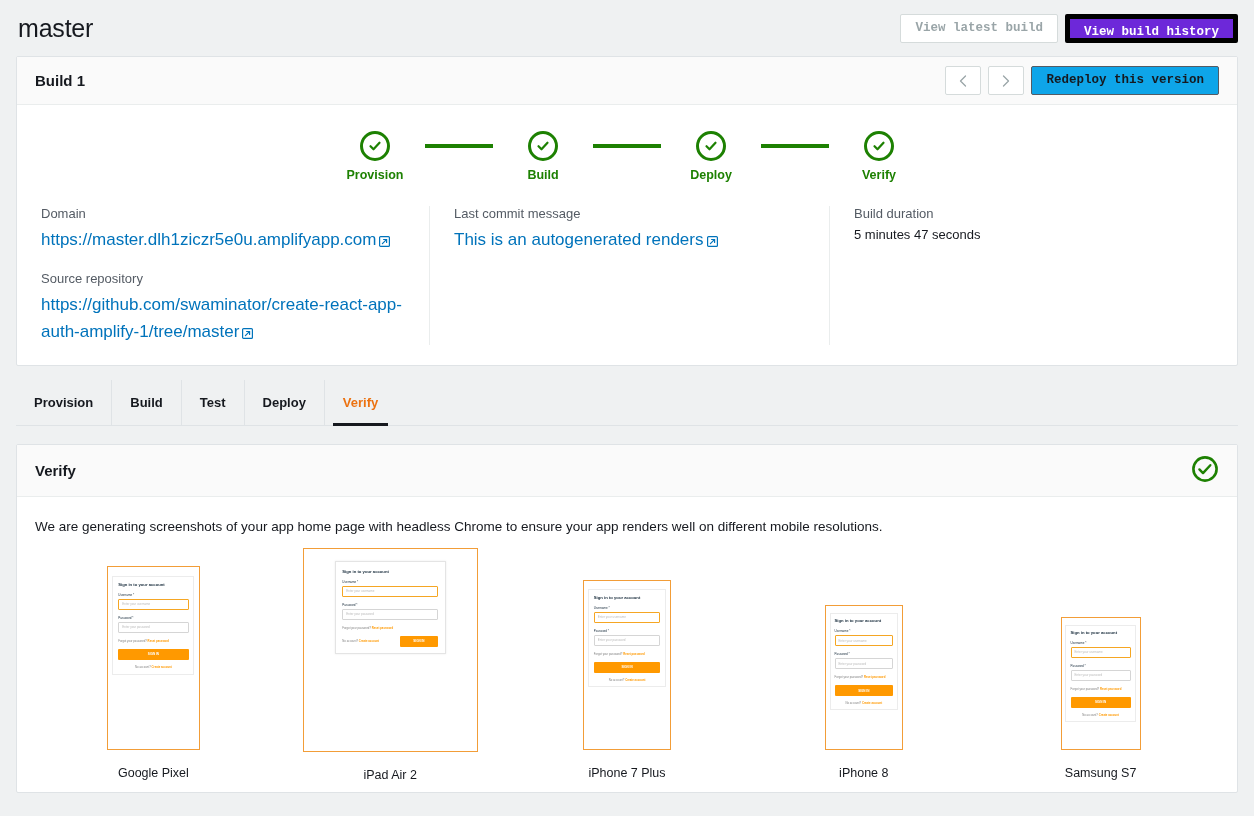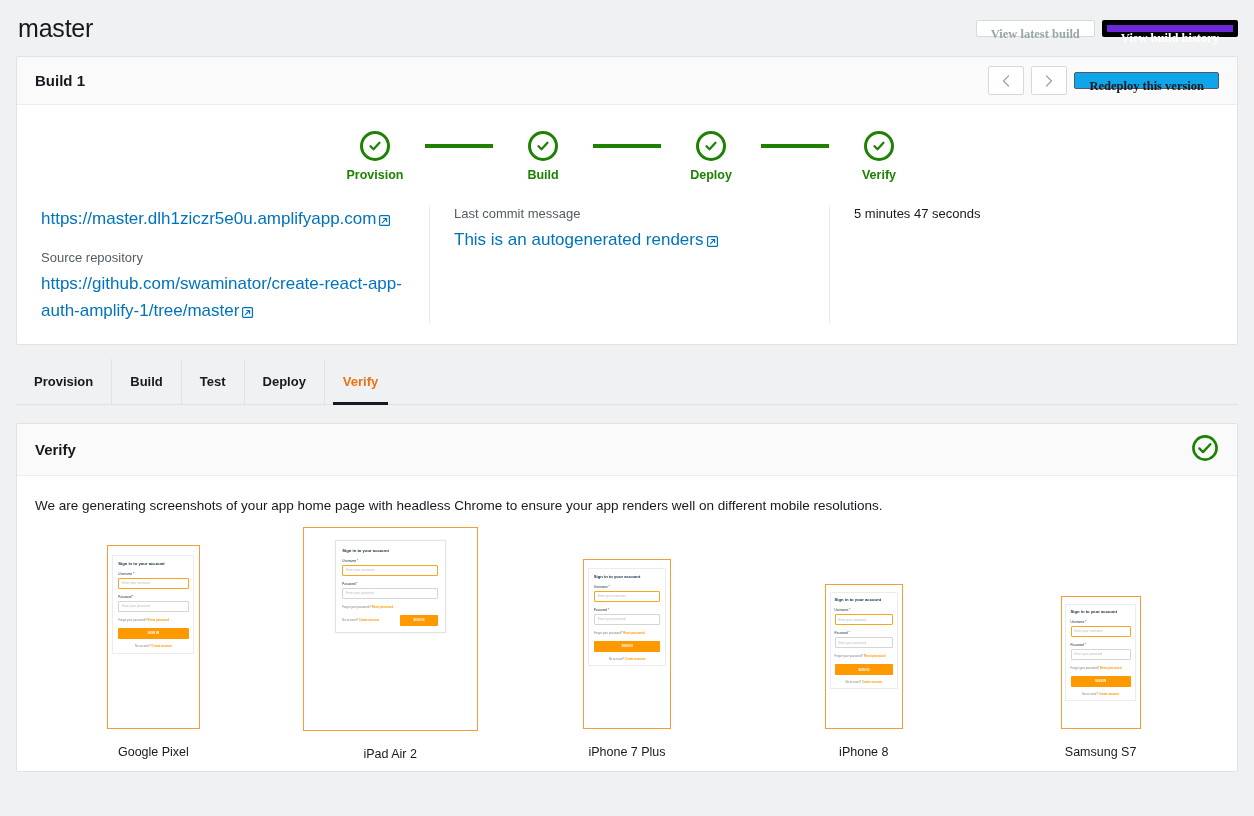--- a/index.html
+++ b/index.html
@@ -20,25 +20,25 @@
     background: #eff1f2;
   }
   .branch-title {
     font-size: 25px;
     font-weight: 400;
     color: #16191f;
     letter-spacing: -0.2px;
   }
   .branch-actions { margin-left: auto; display: flex; align-items: center; gap: 7px; }
   .btn {
-    font-family: Liberation Serif, serif;
+    font-family: Liberation Mono, monospace;
     font-size: 12.5px;
     font-weight: bold;
     padding: 0 14px;
-    height: 17px;
+    height: 29px;
     line-height: 27px;
     border-radius: 2px;
     cursor: pointer;
     white-space: nowrap;
   }
   .btn-ghost {
     background: #ffffff;
     border: 1px solid #d5dbdb;
     color: #9aa5a8;
   }
@@ -353,20 +353,21 @@
             </svg>
         </div>
         <div class="stage-label">Verify</div>
       </div>
     </div>
   </div>
 
   <div class="meta-grid">
     <div class="meta-col c1">
       <div class="meta-block">
+        <div class="meta-label">Domain</div>
         <div><a class="meta-link">https://master.dlh1ziczr5e0u.amplifyapp.com</a><span class="ext-icon"><svg width="11" height="11" viewBox="0 0 11 11">
                 <rect x="0.6" y="0.6" width="9.8" height="9.8" rx="1" fill="none" stroke="#0073bb" stroke-width="1.2"></rect>
                 <path d="M3.4 7.6L7.4 3.6M4.6 3.5h3v3" stroke="#0073bb" stroke-width="1.2" fill="none" stroke-linecap="round"></path>
               </svg></span></div>
       </div>
       <div class="meta-block">
         <div class="meta-label">Source repository</div>
         <div><a class="meta-link">https://github.com/swaminator/create-react-app-auth-amplify-1/tree/master</a><span class="ext-icon"><svg width="11" height="11" viewBox="0 0 11 11">
                 <rect x="0.6" y="0.6" width="9.8" height="9.8" rx="1" fill="none" stroke="#0073bb" stroke-width="1.2"></rect>
                 <path d="M3.4 7.6L7.4 3.6M4.6 3.5h3v3" stroke="#0073bb" stroke-width="1.2" fill="none" stroke-linecap="round"></path>
@@ -379,20 +380,21 @@
         <div class="meta-label">Last commit message</div>
         <div><a class="meta-link">This is an autogenerated renders</a><span class="ext-icon"><svg width="11" height="11" viewBox="0 0 11 11">
                 <rect x="0.6" y="0.6" width="9.8" height="9.8" rx="1" fill="none" stroke="#0073bb" stroke-width="1.2"></rect>
                 <path d="M3.4 7.6L7.4 3.6M4.6 3.5h3v3" stroke="#0073bb" stroke-width="1.2" fill="none" stroke-linecap="round"></path>
               </svg></span></div>
       </div>
     </div>
 
     <div class="meta-col c3">
       <div class="meta-block">
+        <div class="meta-label">Build duration</div>
         <div class="meta-value">5 minutes 47 seconds</div>
       </div>
     </div>
   </div>
 </div>
 
 <div class="tabs-wrap">
   <div class="tab">Provision</div>
   <div class="tab">Build</div>
   <div class="tab">Test</div>

